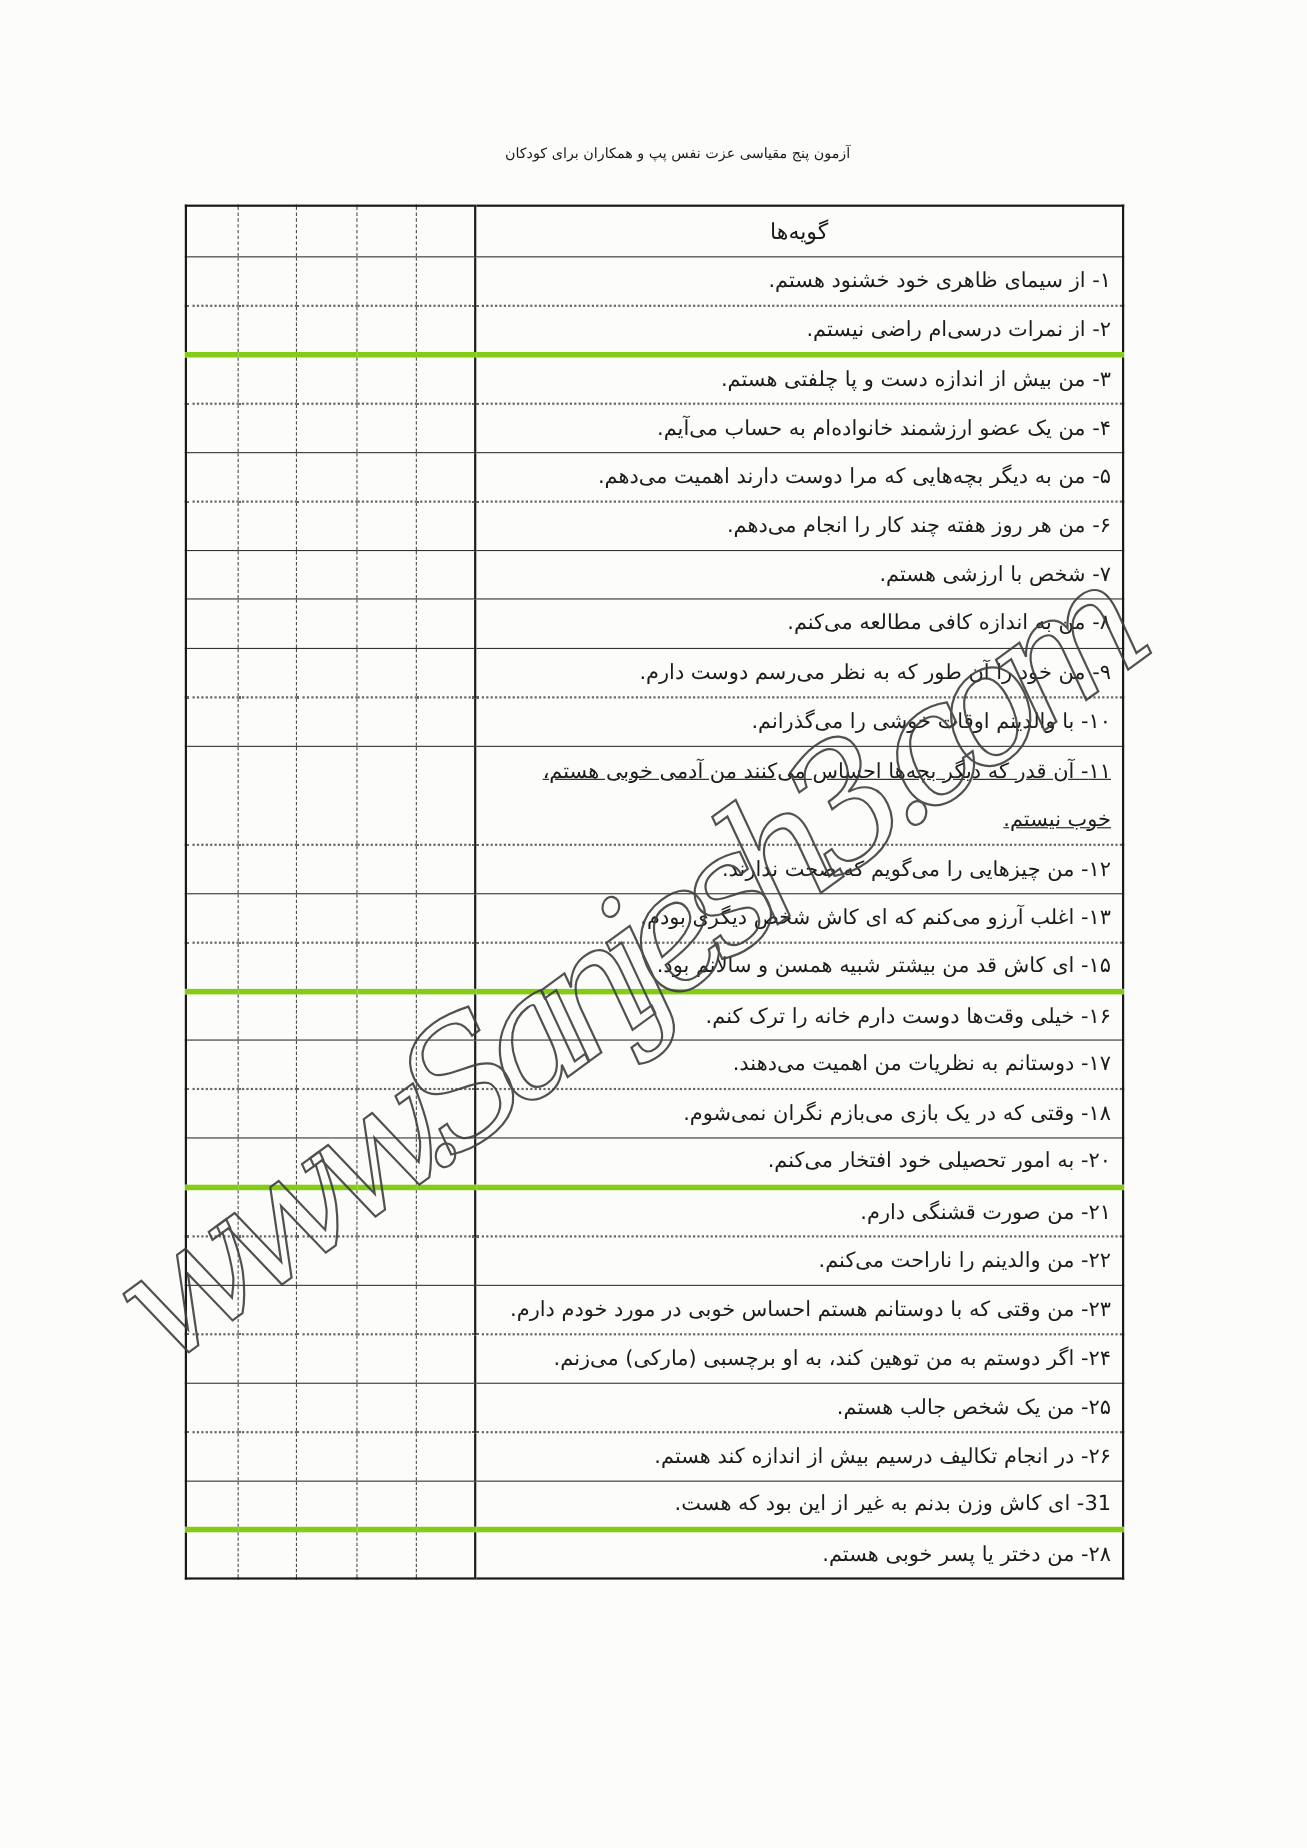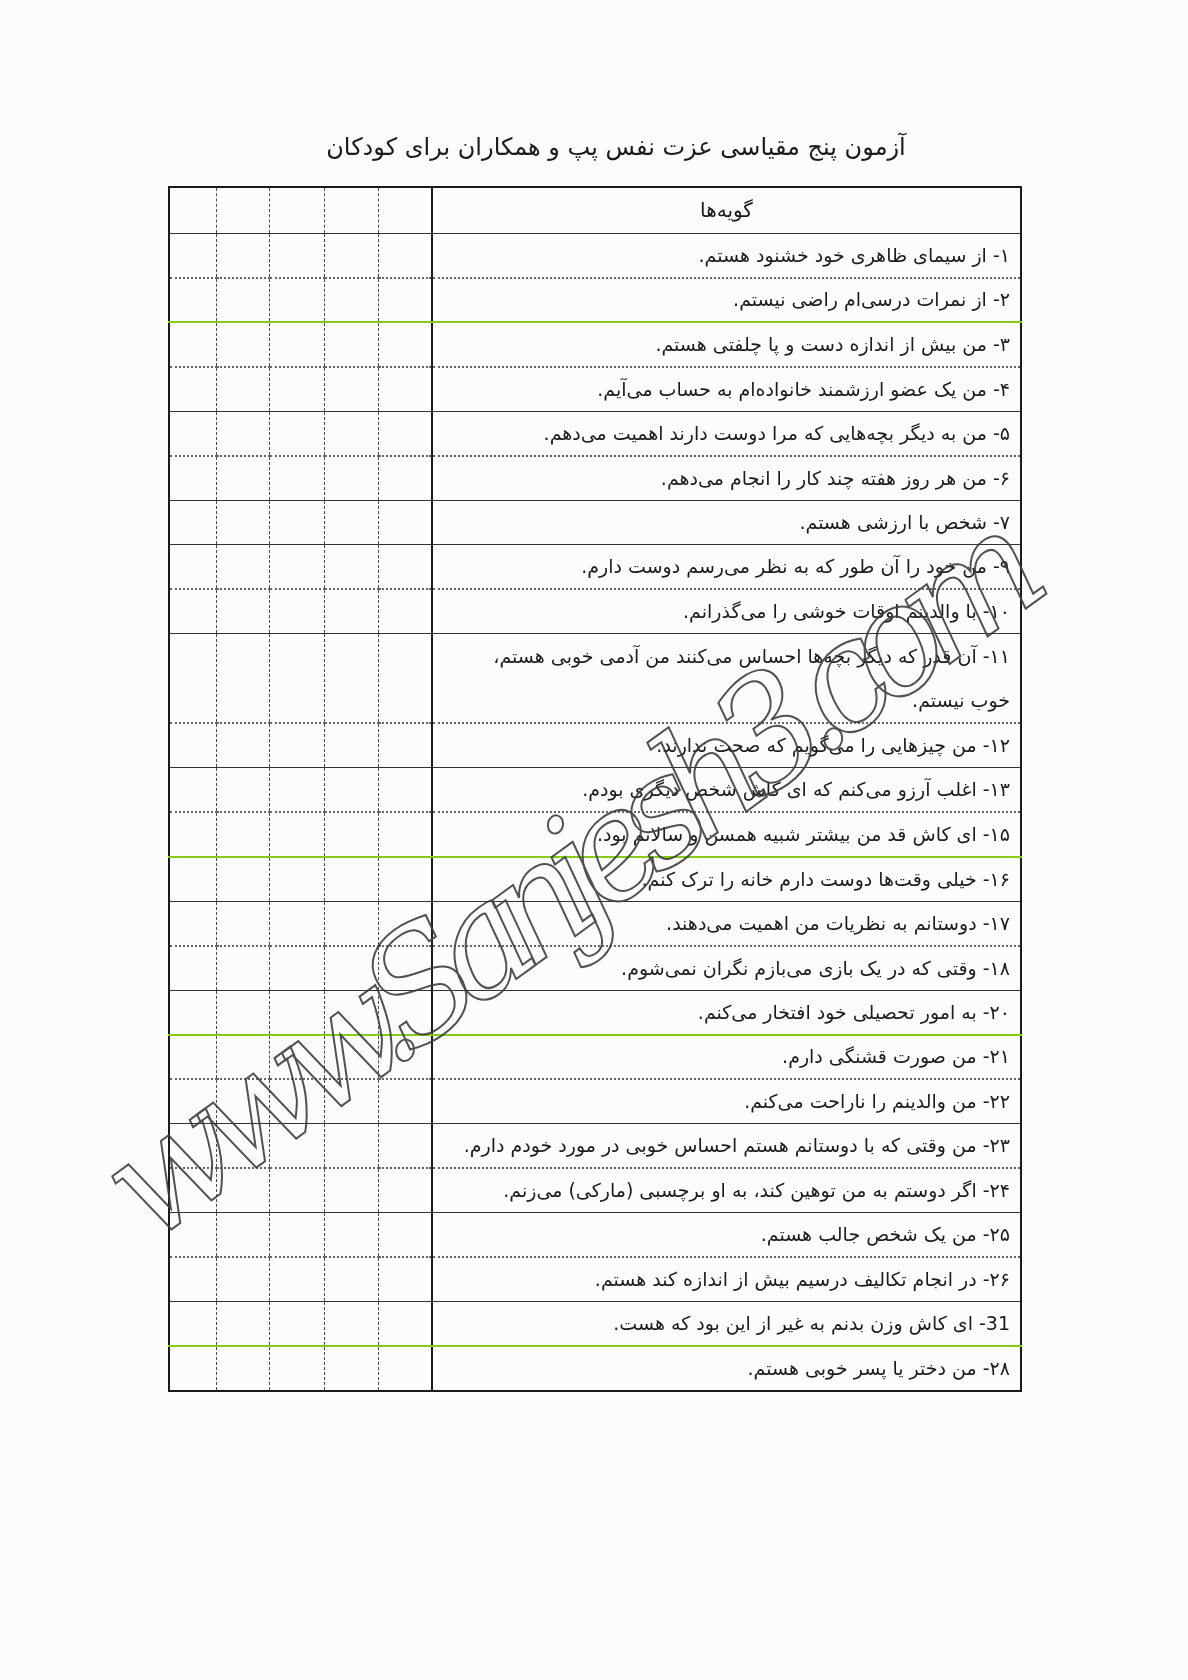--- a/index.html
+++ b/index.html
@@ -10,21 +10,21 @@
     color:#1e1e1e;
     position:relative;
     overflow:hidden;
   }
   .page{position:absolute;inset:0;}
   .title{
     position:absolute;
     top:133px;left:200px;width:832px;
     text-align:center;
     direction:rtl;
-    font-size:24px;
+    font-size:13px;
     color:#1b1b1b;
   }
   table.qtable{
     position:absolute;
     top:186px;left:168px;
     width:852px;
     border-collapse:collapse;
     table-layout:fixed;
     border:2px solid #1a1a1a;
   }
@@ -49,24 +49,24 @@
   thead tr{height:46px;}
   thead td{border-bottom:1px solid #333;}
   td.header-cell{
     direction:rtl;
     text-align:center;
     font-size:20px;
     color:#1a1a1a;
   }
   tr.row{height:44.5px;padding-left:28px;}
   tr.row.tall{height:89px;}
-  tr.row.tall td.stmt{line-height:44px;}
+  tr.row.tall td.stmt{line-height:44px;text-decoration:underline;}
   tr.sep-dotted>td{border-bottom:2px dotted #666;}
   tr.sep-solid>td{border-bottom:1px solid #333;}
-  tr.sep-thick>td{border-bottom:2px solid #84cc16;}
+  tr.sep-thick>td{border-bottom:5px solid #84cc16;}
   .watermark{
     position:absolute;inset:0;
     pointer-events:none;
     z-index:5;
   }
 </style>
 </head>
 <body>
 
 <div class="page">
@@ -142,20 +142,28 @@
           <td class="stmt">۶- من هر روز هفته چند کار را انجام می‌دهم.</td>
         </tr>
         <tr class="row sep-solid">
           <td class="ans"></td>
           <td class="ans"></td>
           <td class="ans"></td>
           <td class="ans"></td>
           <td class="ans"></td>
           <td class="stmt">۷- شخص با ارزشی هستم.</td>
         </tr>
+        <tr class="row sep-solid">
+          <td class="ans"></td>
+          <td class="ans"></td>
+          <td class="ans"></td>
+          <td class="ans"></td>
+          <td class="ans"></td>
+          <td class="stmt">۸- من به اندازه کافی مطالعه می‌کنم.</td>
+        </tr>
         <tr class="row sep-dotted">
           <td class="ans"></td>
           <td class="ans"></td>
           <td class="ans"></td>
           <td class="ans"></td>
           <td class="ans"></td>
           <td class="stmt">۹- من خود را آن طور که به نظر می‌رسم دوست دارم.</td>
         </tr>
         <tr class="row sep-solid">
           <td class="ans"></td>

